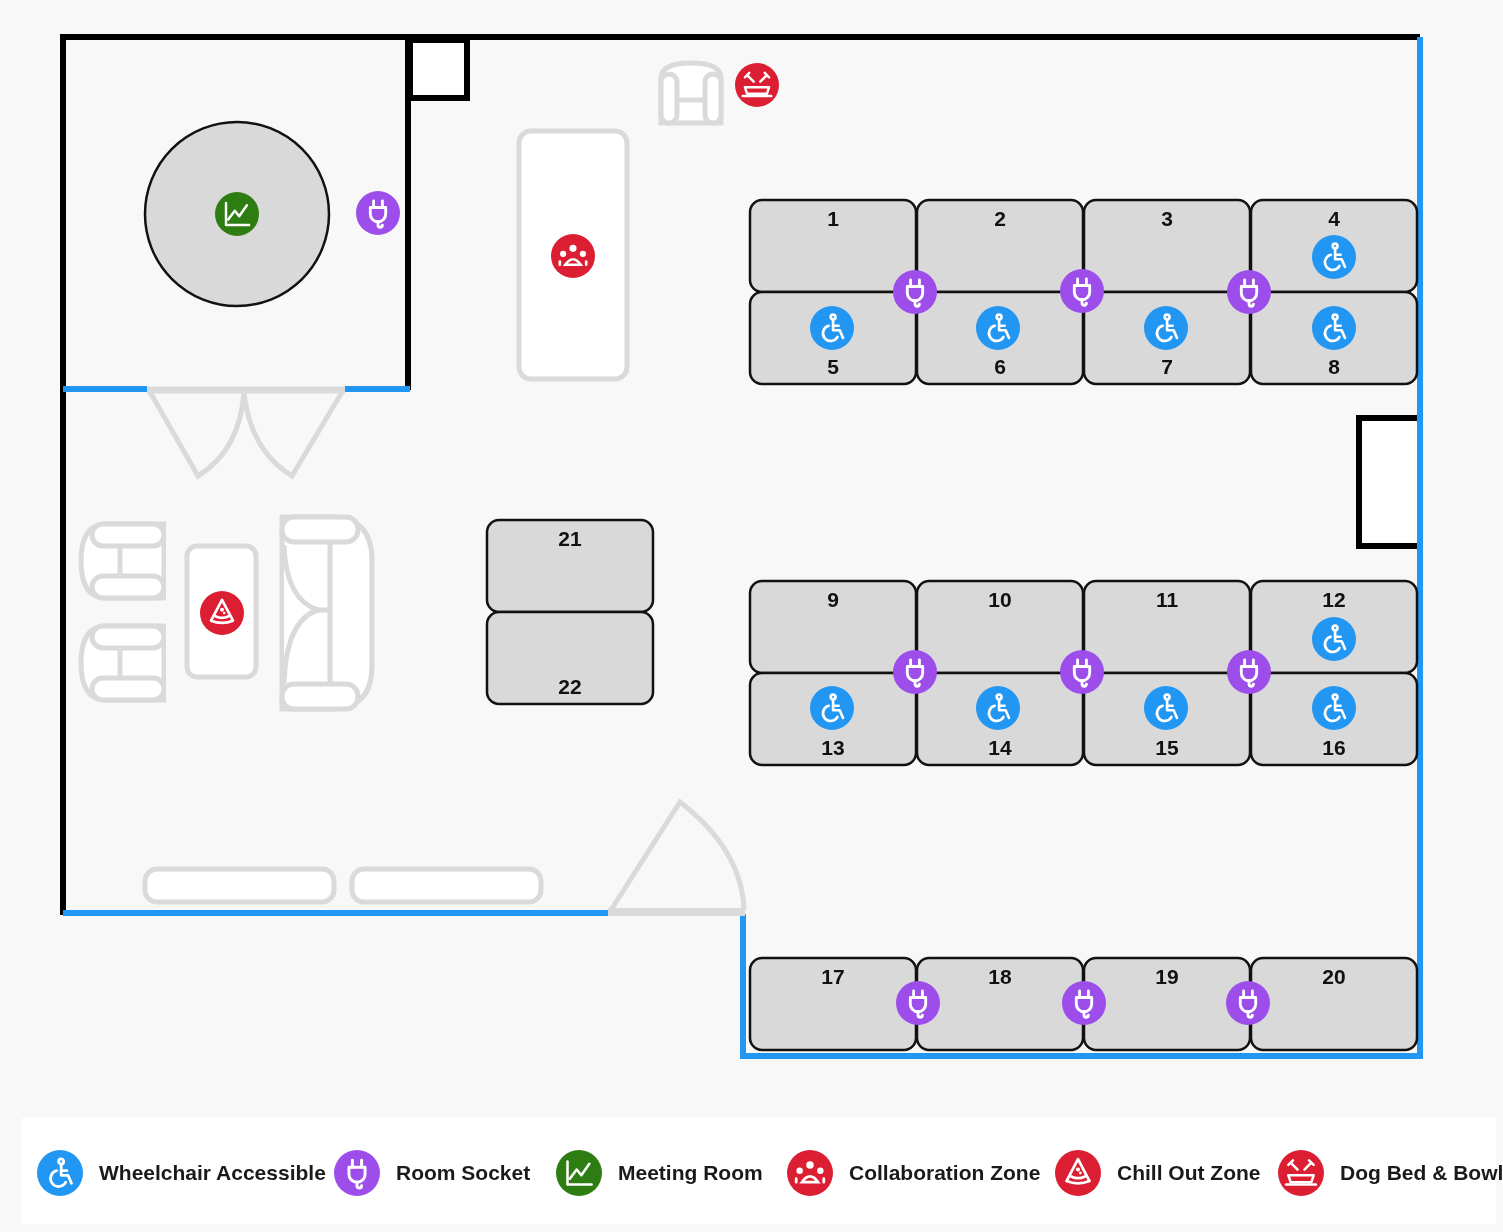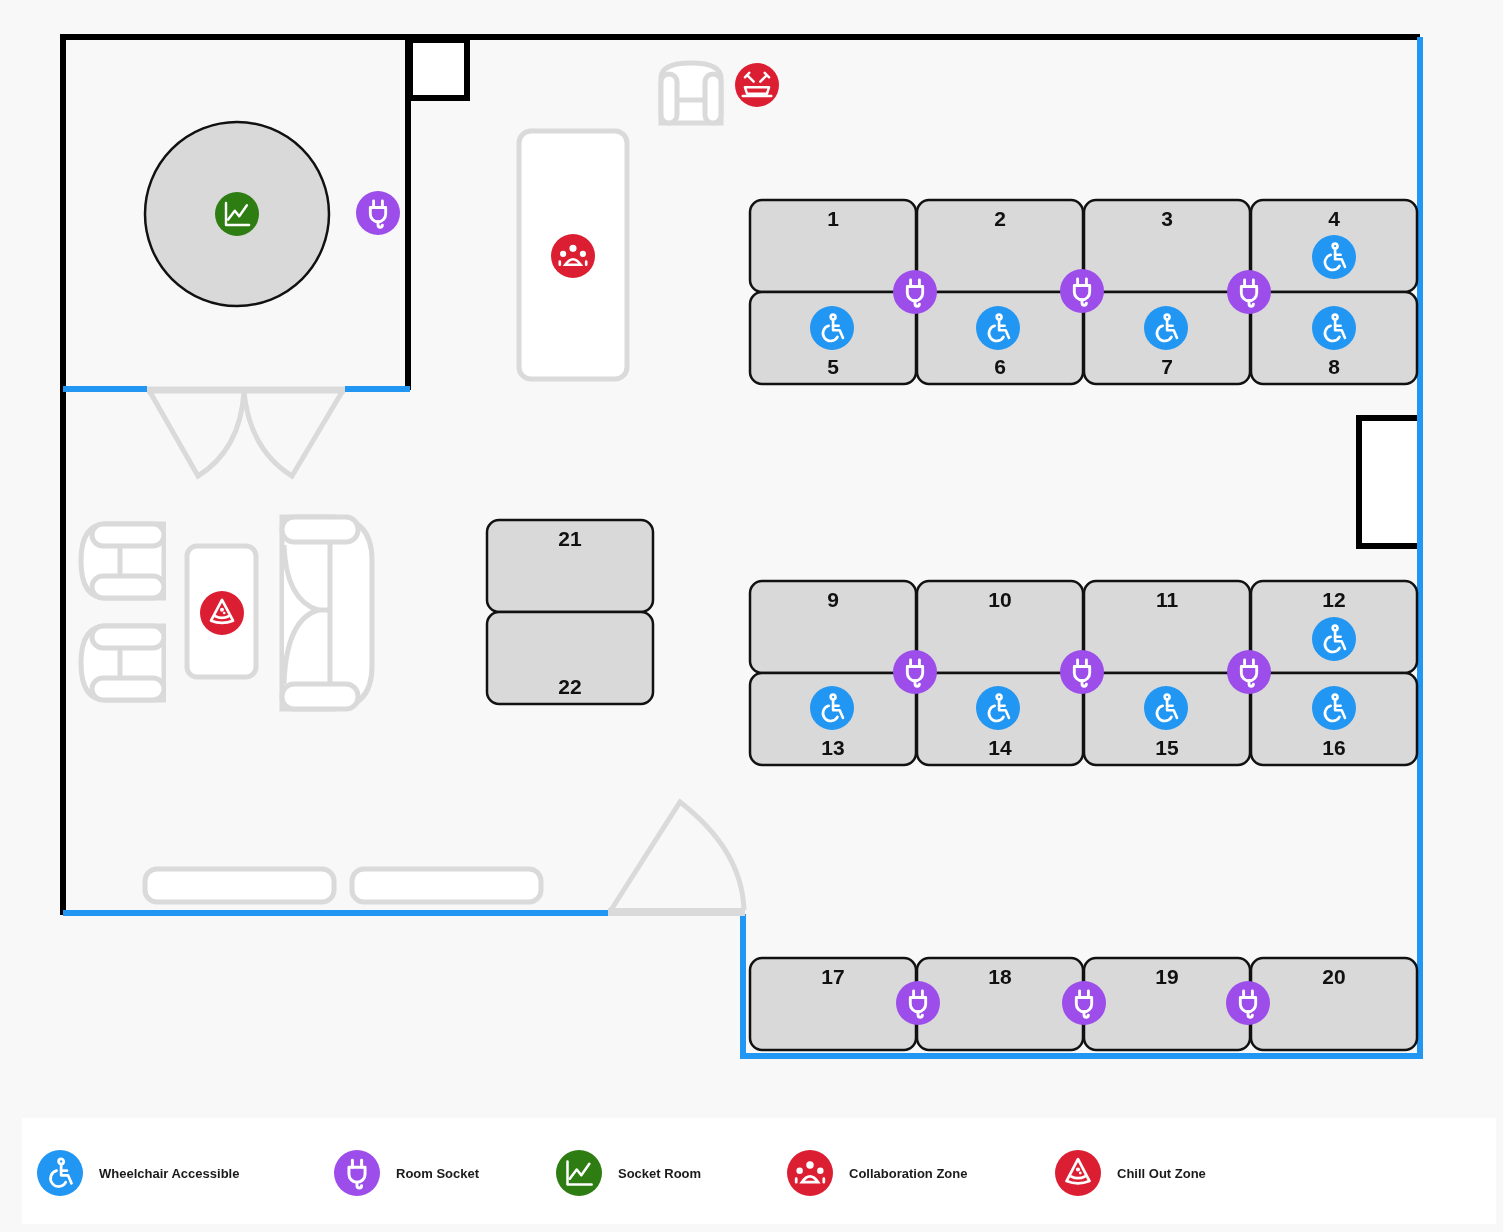--- a/index.html
+++ b/index.html
@@ -2,21 +2,21 @@
 <html><head>
 <meta charset="utf-8">
 <style>
   html, body { margin:0; padding:0; background:#f8f8f8; }
   body { width:1503px; height:1232px; position:relative; overflow:hidden; font-family:"Liberation Sans", sans-serif; }
   #plan { position:absolute; left:0; top:0; }
   .desk-label { font-family:"Liberation Sans", sans-serif; font-weight:bold; font-size:21px; fill:#111; }
   .legend { position:absolute; left:22px; top:1118px; width:1474px; height:106px; background:#ffffff; display:flex; align-items:center; }
   .legend-item { display:flex; align-items:center; position:absolute; top:32px; }
   .legend-item svg { width:46px; height:46px; }
-  .legend-label { font-family:"Liberation Sans", sans-serif; font-weight:bold; font-size:13px; color:#1a1a1a; margin-left:16px; white-space:nowrap; }
+  .legend-label { font-family:"Liberation Sans", sans-serif; font-weight:bold; font-size:21px; color:#1a1a1a; margin-left:16px; white-space:nowrap; }
 </style>
 </head>
 <body>
 
 <svg id="plan" width="1503" height="1232" viewBox="0 0 1503 1232" xmlns="http://www.w3.org/2000/svg">
   <defs>
 
     <symbol id="g-wheel" viewBox="-20 -20 40 40">
       <circle cx="0" cy="0" r="20" fill="#2196f3"></circle>
       <g fill="none" stroke="#fff" stroke-width="2.4" stroke-linecap="round" stroke-linejoin="round">
@@ -228,27 +228,33 @@
   <div class="legend-item" style="left:312px">
     <svg viewBox="-20 -20 40 40">
         <use href="#g-power" x="-20" y="-20" width="40" height="40"></use>
       </svg>
     <span class="legend-label">Room Socket</span>
   </div>
   <div class="legend-item" style="left:534px">
     <svg viewBox="-20 -20 40 40">
         <use href="#g-meeting" x="-20" y="-20" width="40" height="40"></use>
       </svg>
-    <span class="legend-label">Socket Room</span>
+    <span class="legend-label">Meeting Room</span>
   </div>
   <div class="legend-item" style="left:1033px">
     <svg viewBox="-20 -20 40 40">
         <use href="#g-chill" x="-20" y="-20" width="40" height="40"></use>
       </svg>
     <span class="legend-label">Chill Out Zone</span>
   </div>
   <div class="legend-item" style="left:765px">
     <svg viewBox="-20 -20 40 40">
         <use href="#g-collab" x="-20" y="-20" width="40" height="40"></use>
       </svg>
     <span class="legend-label">Collaboration Zone</span>
   </div>
+  <div class="legend-item" style="left:1256px">
+    <svg viewBox="-20 -20 40 40">
+        <use href="#g-dog" x="-20" y="-20" width="40" height="40"></use>
+      </svg>
+    <span class="legend-label">Dog Bed &amp; Bowl</span>
+  </div>
 </div>
 
 </body></html>

